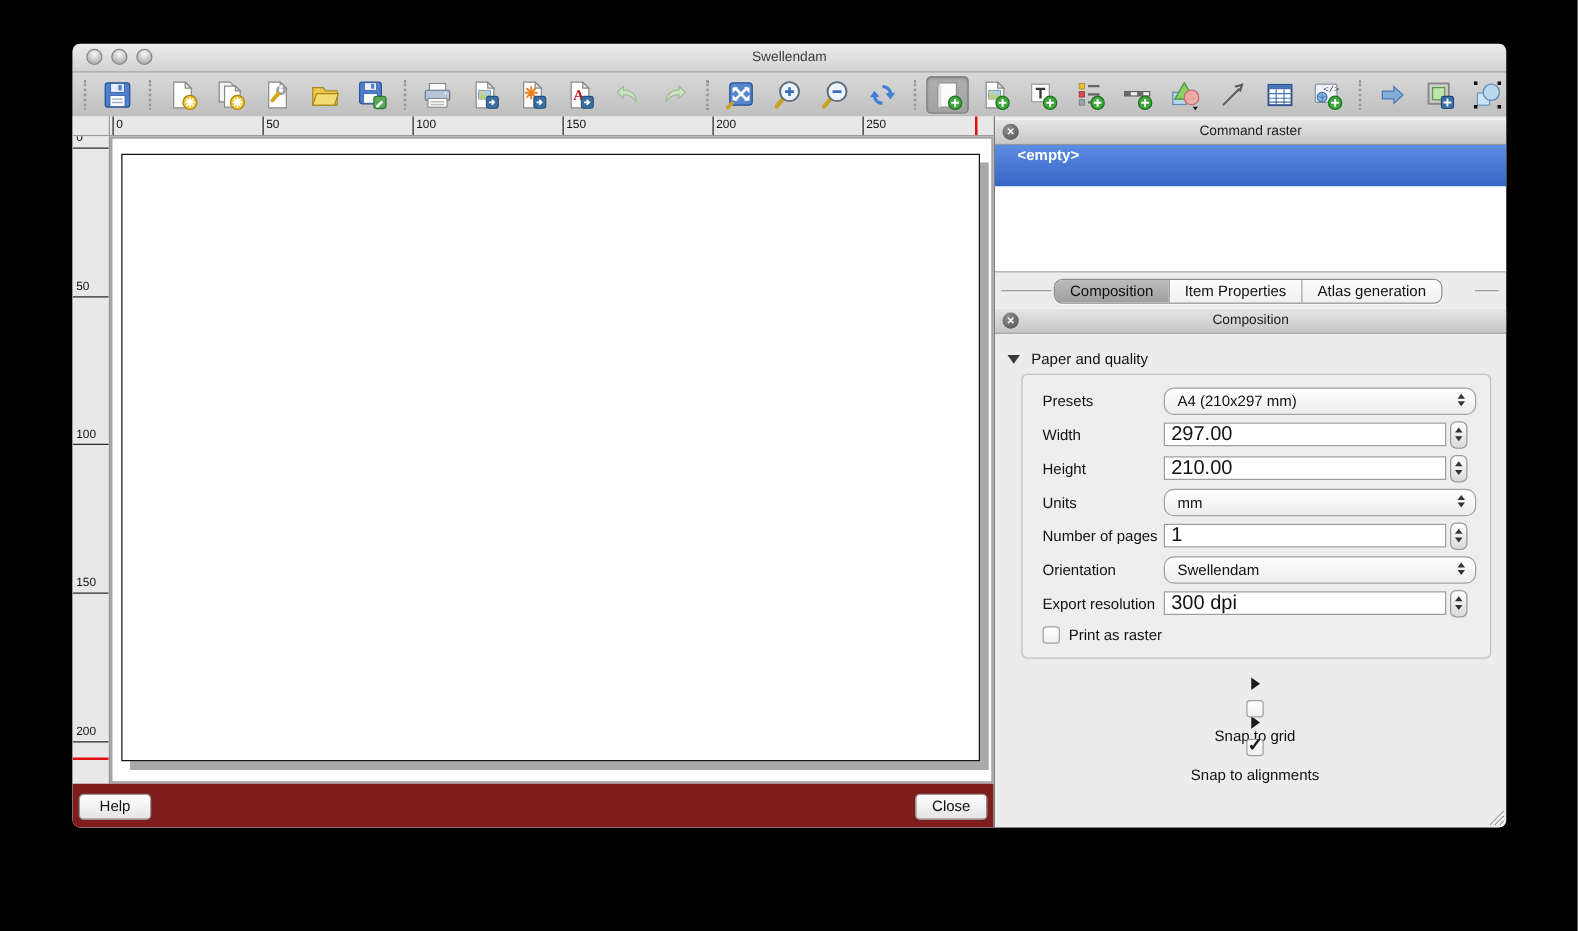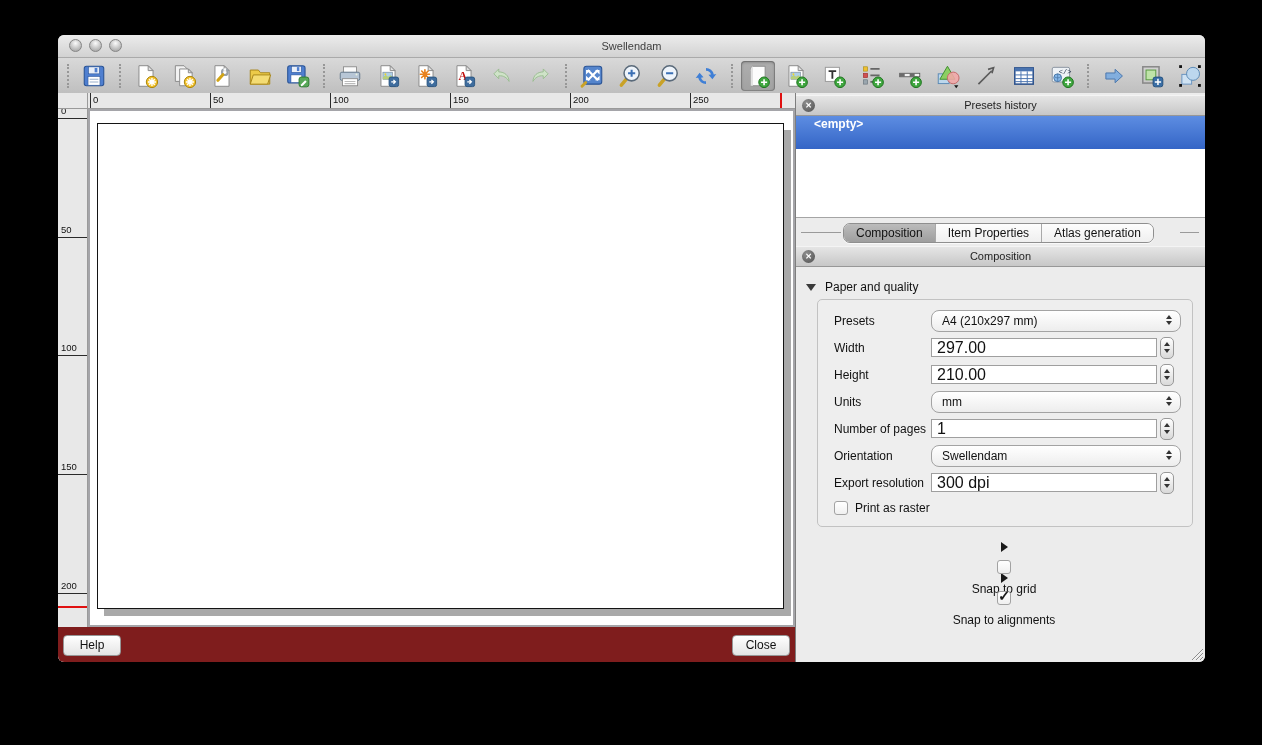--- a/index.html
+++ b/index.html
@@ -419,21 +419,21 @@
     <div class="composer-footer">
       <button class="mac-btn" style="left:5px">Help</button>
       <button class="mac-btn" style="right:5px">Close</button>
     </div>
   </div>
 
   <div class="side">
 
     <div class="dock-header">
       <div class="close-dot"></div>
-      <span>Presets history</span>
+      <span>Command raster</span>
     </div>
     <div class="history-list">
       <div class="hist-sel">&lt;empty&gt;</div>
     </div>
 
     <div class="tabs-row">
       <div class="tab-line" style="left:5px;width:40px"></div>
       <div class="tab-line" style="left:384px;right:6px"></div>
       <div class="tab-group">
         <div class="tab active">Composition</div>

